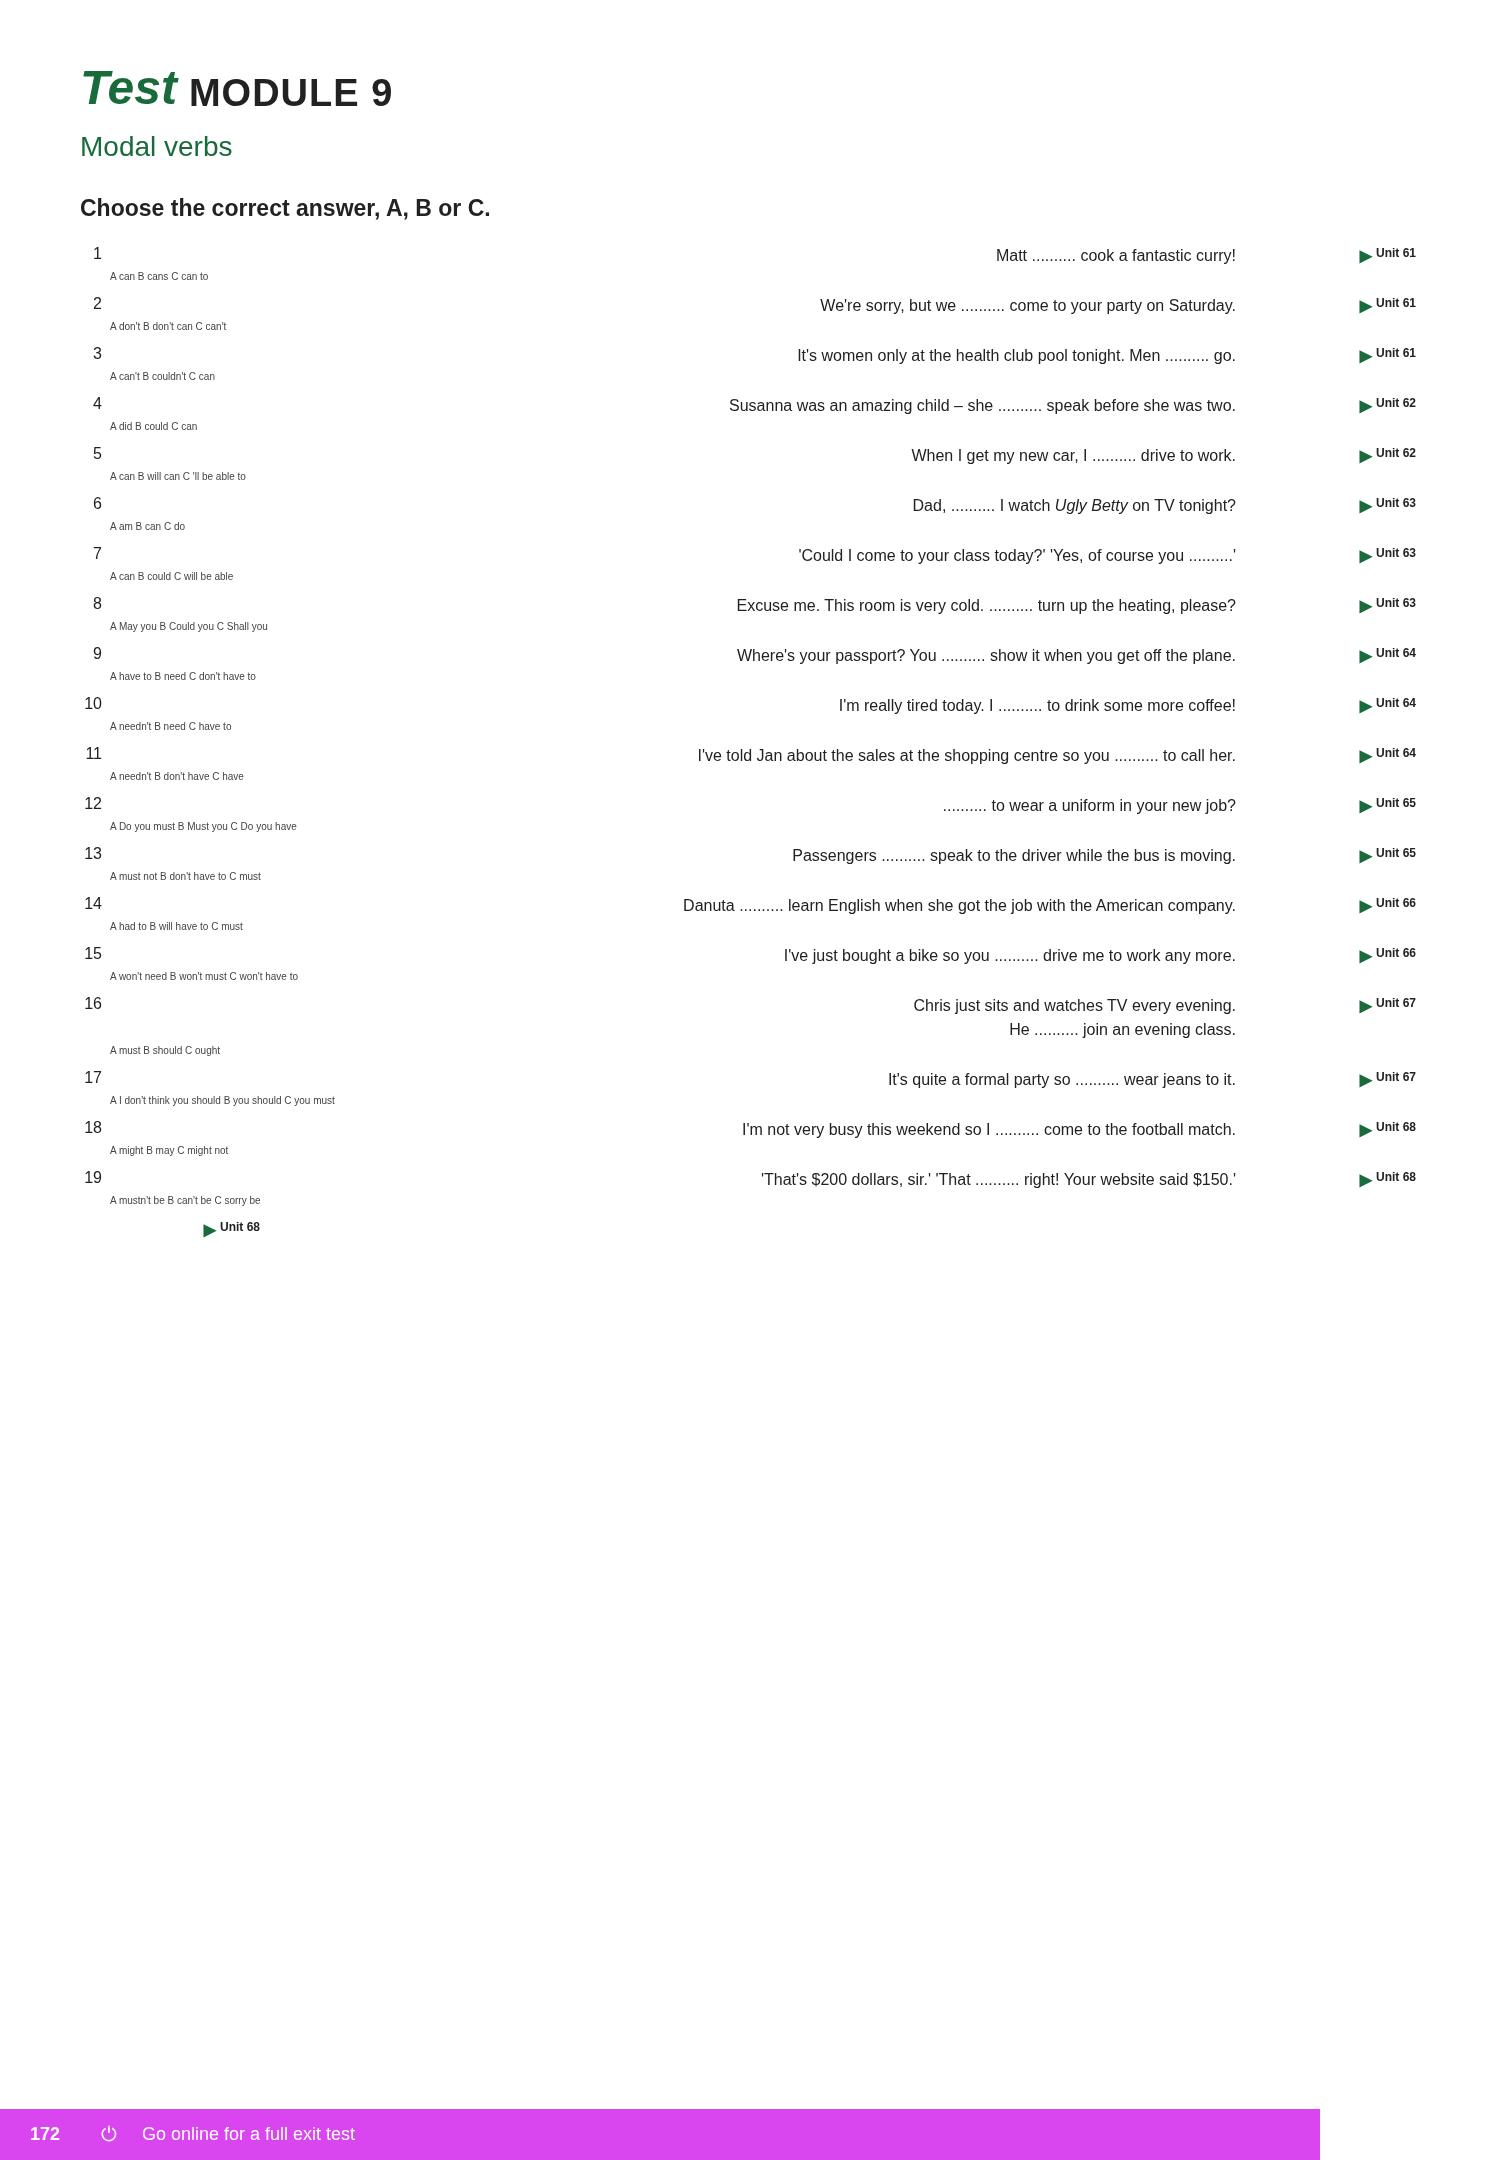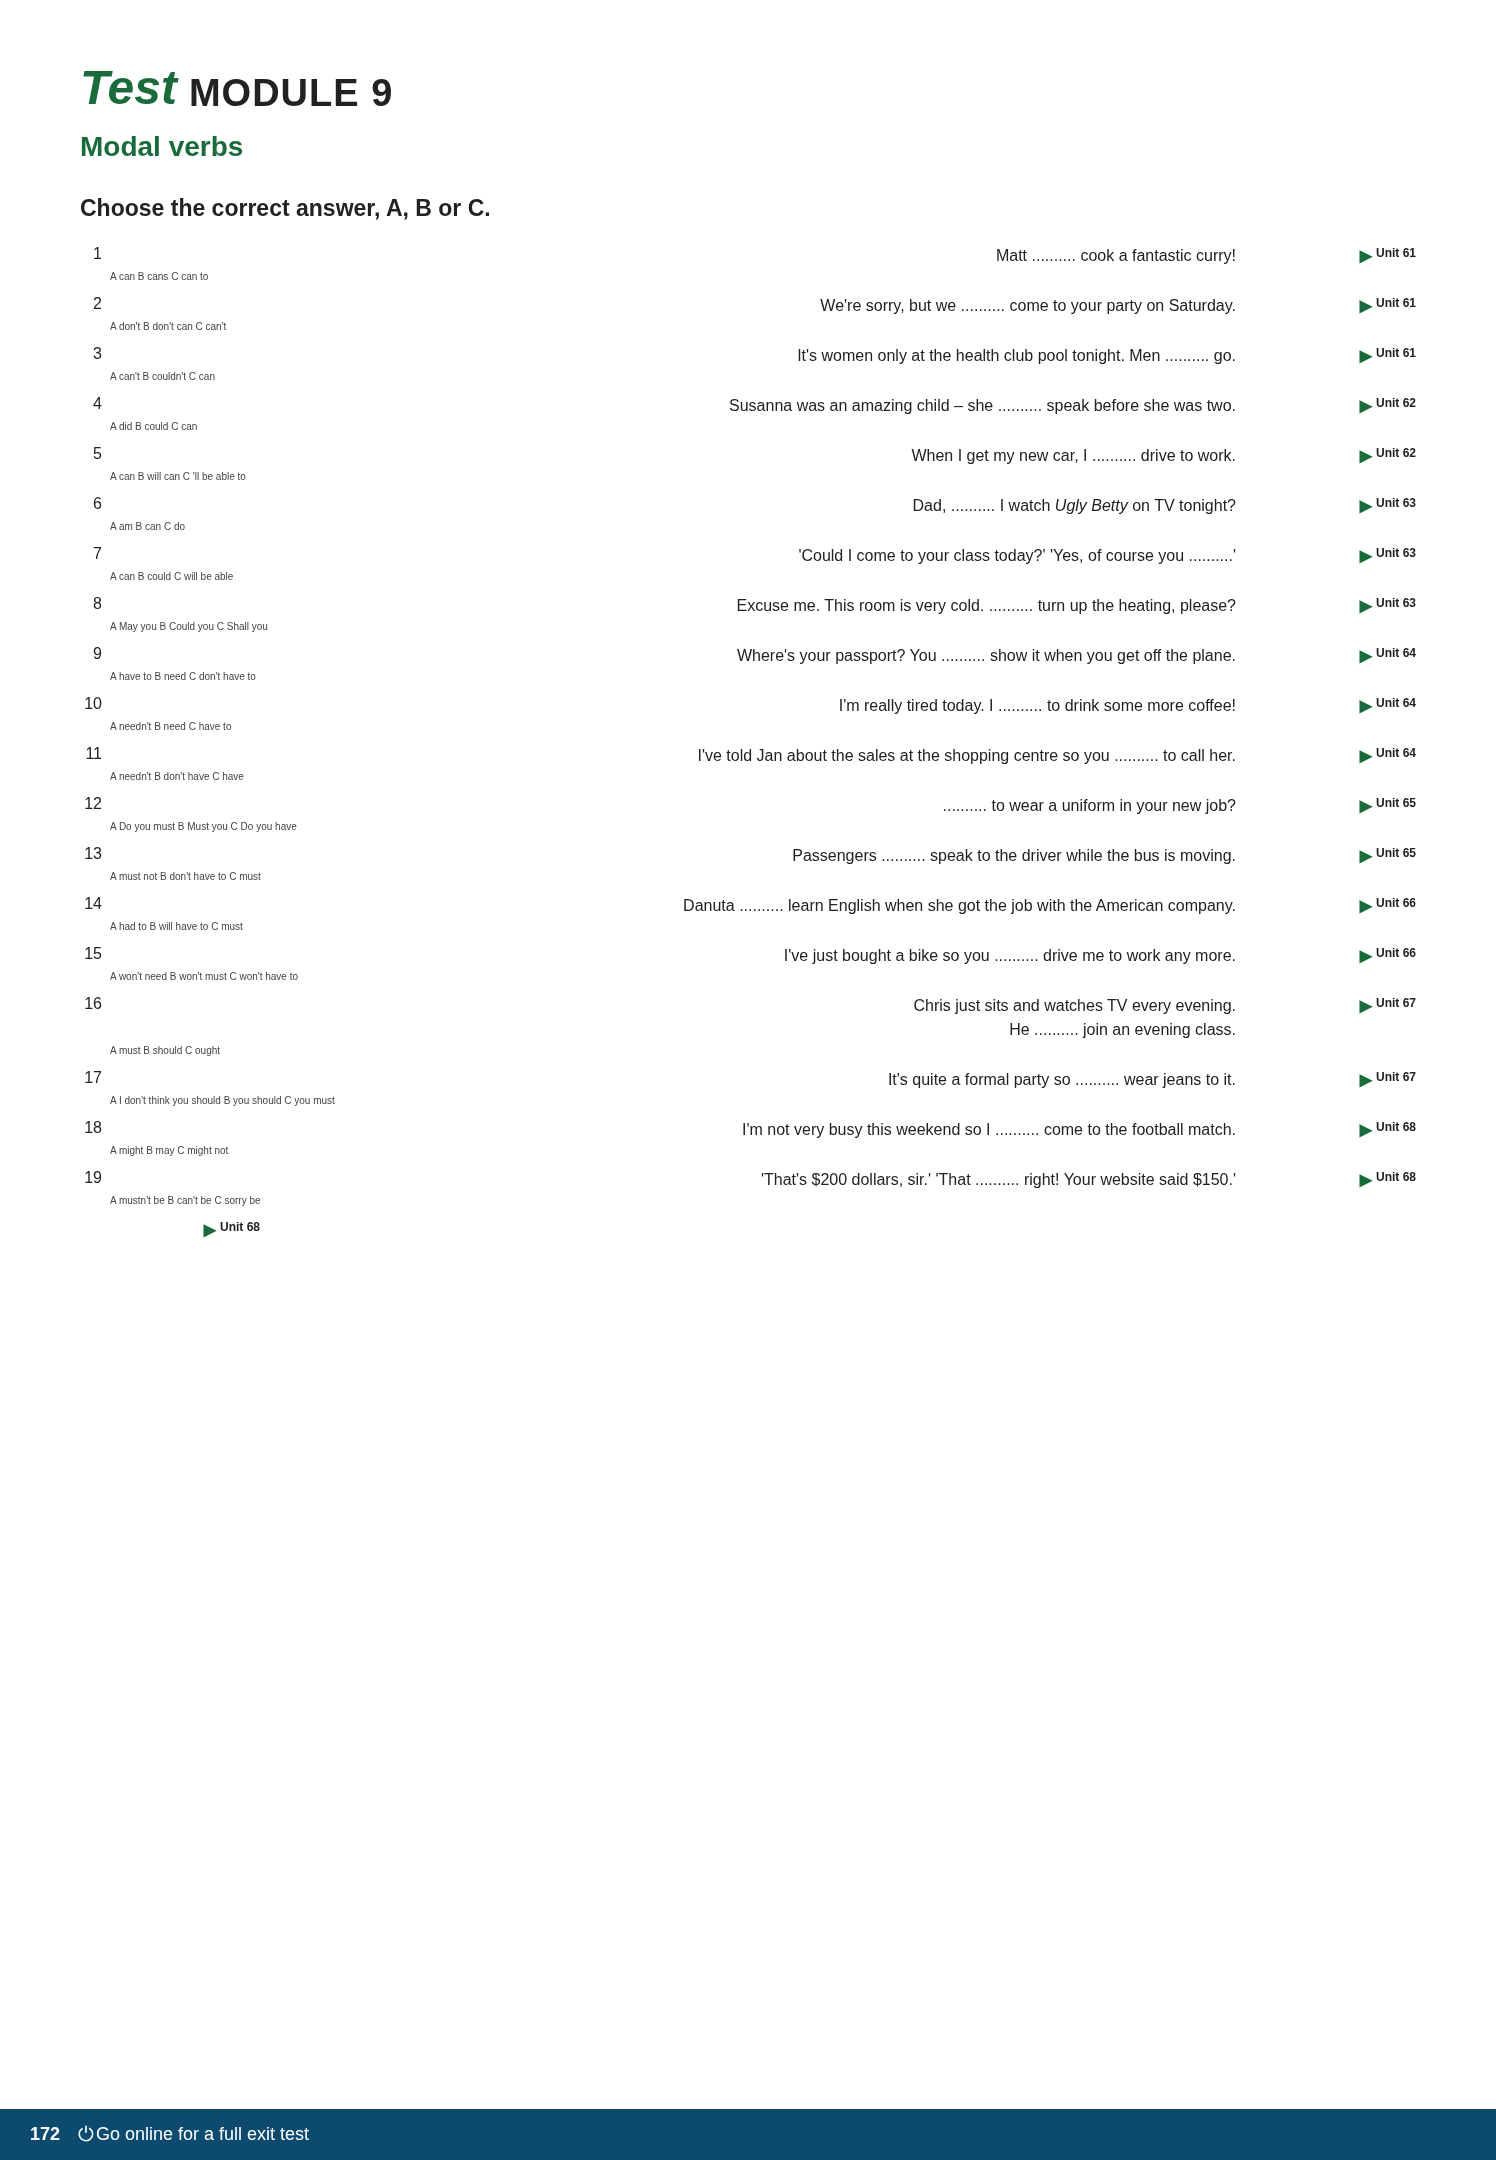--- a/index.html
+++ b/index.html
@@ -28,21 +28,21 @@
       font-style: italic;
     }
     .title-module {
       font-size: 38px;
       font-weight: 700;
       color: #222;
       letter-spacing: 1px;
     }
     .subtitle {
       font-size: 28px;
-      font-weight: 700;
+      font-weight: 400;
       color: #1a6b3c;
       margin-bottom: 32px;
     }
     .instruction {
       font-size: 23px;
       font-weight: 700;
       color: #222;
       margin-bottom: 22px;
     }
     .questions-container {
@@ -106,28 +106,28 @@
     }
     .unit-label {
       font-weight: 700;
       font-size: 12px;
       color: #222;
     }
     .footer {
       position: fixed;
       bottom: 0;
       left: 0;
-      width: 1496px;
-      background: #0c4a6e;
+      width: 1320px;
+      background: #d946ef;
       color: #fff;
       display: flex;
       align-items: center;
       padding: 14px 30px;
       font-size: 18px;
-      gap: 2px;
+      gap: 25px;
     }
     .footer-num {
       font-size: 18px;
       font-weight: 700;
       margin-right: 16px;
     }
     .footer-icon {
       font-size: 20px;
     }
     .footer-text {

